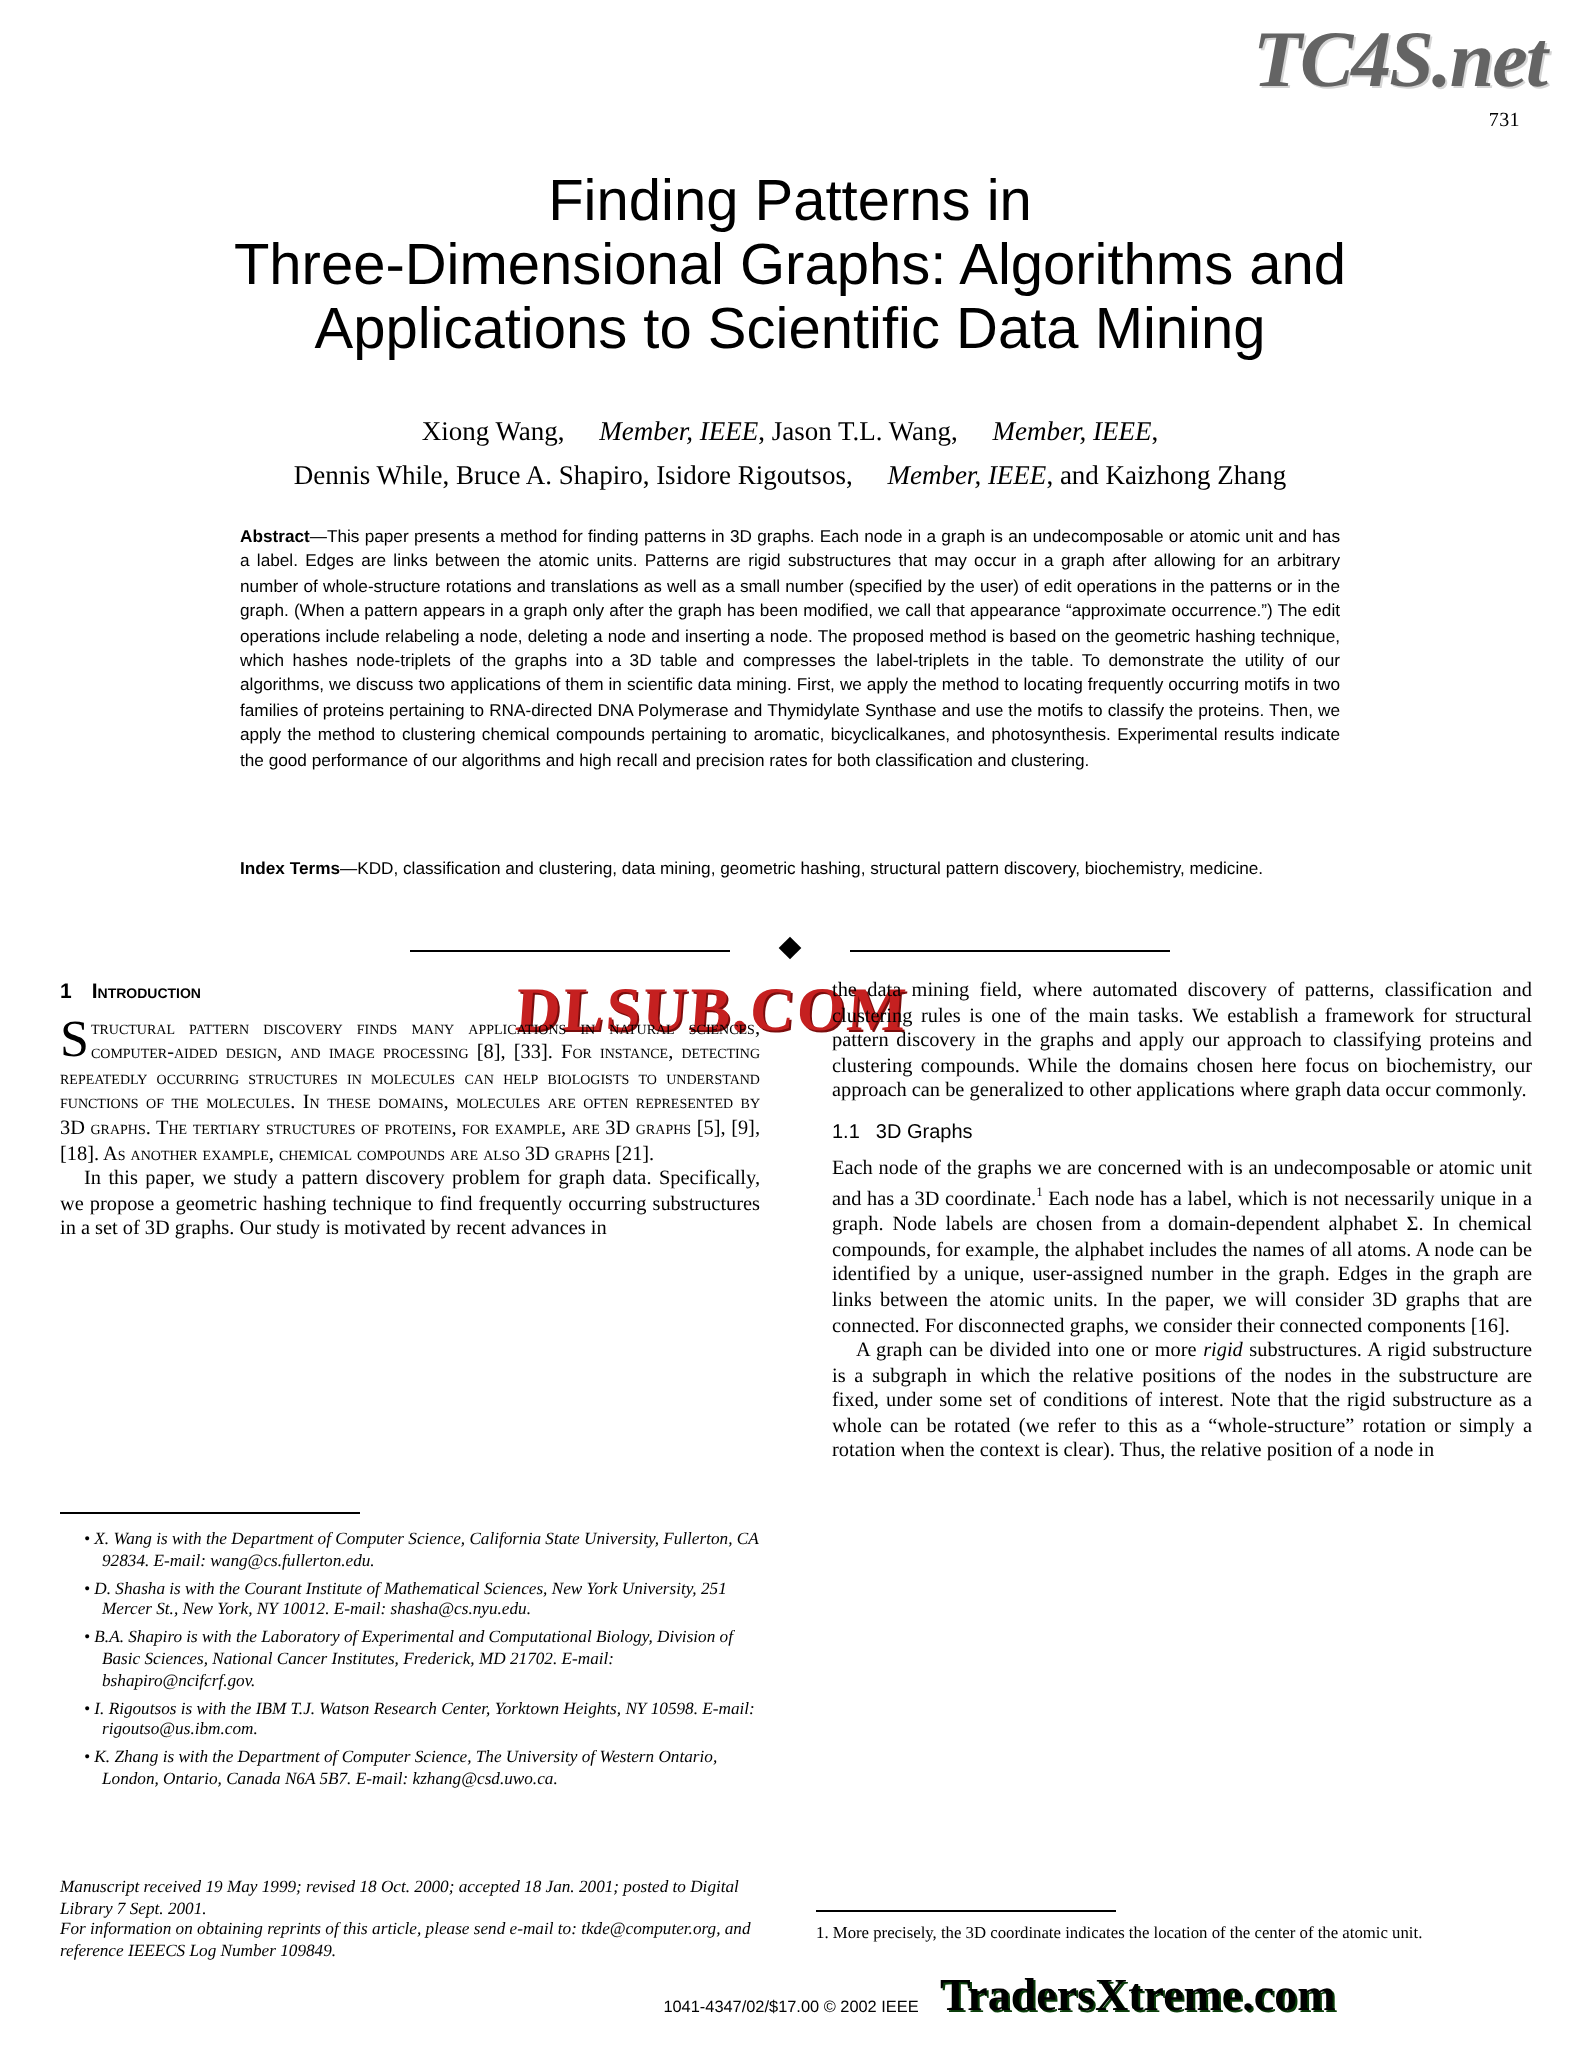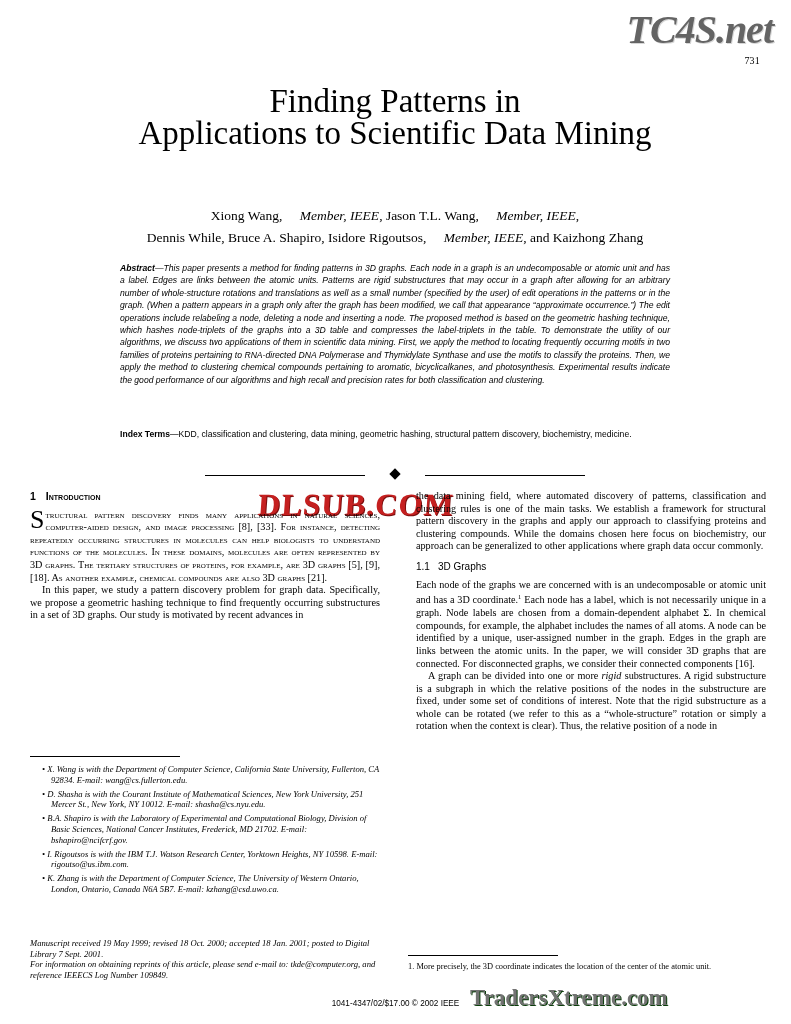--- a/index.html
+++ b/index.html
@@ -40,21 +40,21 @@
     letter-spacing:1px;
     text-shadow:1px 1px 0 #7a0d0d;
     transform:skewX(-4deg);
   }
   .wm-traders {
     position:absolute;
     left:470px; top:985px;
     font-family:"Liberation Serif", serif;
     font-size:23px;
     font-weight:bold;
-    color:#737373;
+    color:#000000;
     text-shadow:1px 1px 0 #0a3d0a;
   }
   
   .runhead {
     position:absolute;
     left:30px; top:55px;
     width:730px;
     font-size:9.5px;
     letter-spacing:0.2px;
     font-family:"Liberation Sans", sans-serif;
@@ -63,22 +63,22 @@
     position:absolute; right:0; top:0;
     font-family:"Liberation Serif", serif;
     font-size:10px;
   }
   
   .title {
     position:absolute;
     left:60px; top:85px;
     width:670px;
     text-align:center;
-    font-family:Liberation Serif, serif;
-    font-size:33px;
+    font-family:Liberation Sans, sans-serif;
+    font-size:29px;
     line-height:32px;
     font-weight:normal;
   }
   .authors {
     position:absolute;
     left:60px; top:205px;
     width:670px;
     text-align:center;
     font-size:13.5px;
     line-height:22px;
@@ -86,21 +86,20 @@
   .authors i { font-style:italic;margin-left:14px; }
   
   .abstract {
     position:absolute;
     left:120px; top:262px;
     width:550px;
     font-family:"Liberation Sans", sans-serif;
     font-size:8.6px;
     line-height:12.4px;
     text-align:justify;
-    font-style:italic;
   }
   .abstract b { font-weight:bold; }
   .indexterms {
     position:absolute;
     left:120px; top:428px;
     width:550px;
     font-family:"Liberation Sans", sans-serif;
     font-size:8.6px;
     line-height:12.4px;
     text-align:justify;
@@ -214,20 +213,21 @@
 <div class="page">
 
   <div class="wm-tc4s">TC4S.net</div>
 
   <div class="runhead">
     <span class="page-no">731</span>
   </div>
 
   <div class="title">
     <div>Finding Patterns in</div>
+    <div>Three-Dimensional Graphs: Algorithms and</div>
     <div>Applications to Scientific Data Mining</div>
   </div>
 
   <div class="authors">
     <div>
       <span>Xiong Wang, </span><i>Member, IEEE</i><span>, Jason T.L. Wang, </span><i>Member, IEEE</i><span>,</span>
     </div>
     <div>
       <span>Dennis While, Bruce A. Shapiro, Isidore Rigoutsos, </span><i>Member, IEEE</i><span>, and Kaizhong Zhang</span>
     </div>

